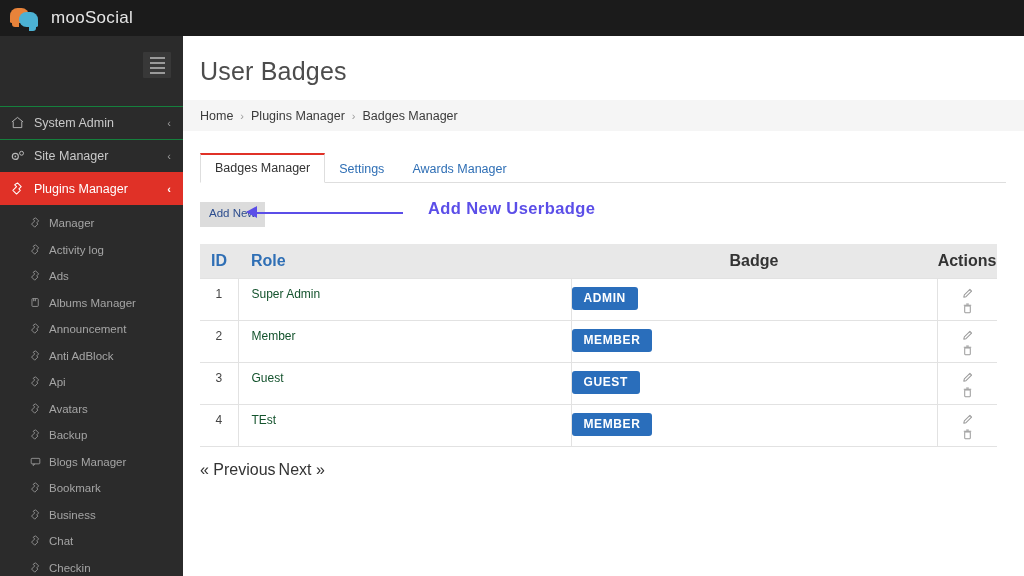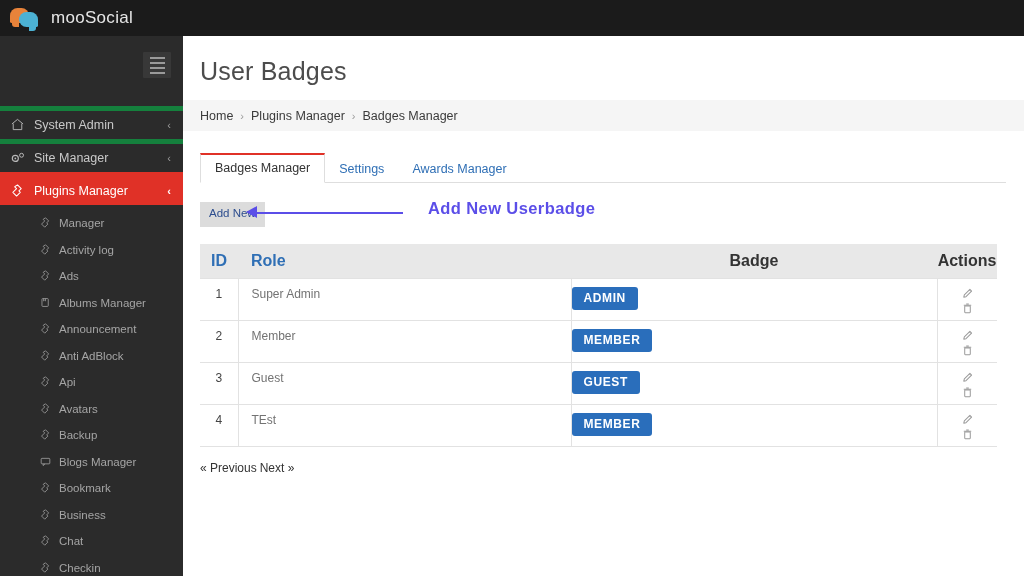--- a/index.html
+++ b/index.html
@@ -60,32 +60,32 @@
     display: flex; flex-direction: column; justify-content: center;
     align-items: center; gap: 3px; border-radius: 1px;
   }
   .hamburger i { display: block; width: 15px; height: 2px; background: #9a9a9a; }
 
   .nav-top { margin-top: 22px; }
   .nav-main {
     height: 33px; display: flex; align-items: center;
     padding: 0 12px 0 10px;
     color: #c9c9c9; font-size: 12.5px;
-    border-top: 5px solid #15803d;
+    border-top: 1px solid #15803d;
   }
   .nav-main.active { background: #e03127; color: #fff; border-top-color: #e03127; }
   .nav-main .ic { width: 17px; height: 14px; margin-right: 7px; flex: none; }
   .nav-main .lbl { flex: 1; }
   .nav-main .chev { font-size: 11px; color: #9b9b9b; }
   .nav-main.active .chev { color: #fff; font-weight: bold; }
 
   .sublist { padding-top: 5px; }
   .nav-sub {
     height: 26.5px; display: flex; align-items: center;
-    padding-left: 39px; color: #a5a5a5; font-size: 11.5px;
+    padding-left: 29px; color: #a5a5a5; font-size: 11.5px;
   }
   .nav-sub .ic { width: 14px; height: 12px; margin-right: 6px; flex: none; }
 
   
   .main {
     position: absolute; top: 36px; left: 183px;
     width: 841px; height: 540px; background: #fff;
   }
   .page-title {
     font-size: 25px; color: #4c4c4c; font-weight: 400;
@@ -154,34 +154,34 @@
   table.grid thead th.c-id { width: 38px; text-align: center; }
   table.grid thead th.c-role { padding-left: 13px; }
   table.grid thead th.c-badge { width: 366px; text-align: center; color: #333; }
   table.grid thead th.c-act { width: 60px; text-align: center; color: #333; }
 
   table.grid tbody td {
     border: 1px solid #e2e2e2; height: 42px; vertical-align: top;
     padding-top: 8px; background: #fff;
   }
   td.c-id { text-align: center; color: #444; font-size: 12px; border-left: none !important; }
-  td.c-role { padding-left: 13px; color: #737373; font-size: 12px; }
+  td.c-role { padding-left: 13px; color: #14532d; font-size: 12px; }
   td.c-badge { text-align: left; padding-top: 6px; }
   td.c-act { text-align: center; padding-top: 5px; border-right: none !important; }
 
   .badge-pill {
     display: inline-block; background: #2a6ebb; color: #fff;
     font-size: 12px; font-weight: bold; letter-spacing: .6px;
     padding: 5px 12px 6px; border-radius: 3px; line-height: 1;
   }
   .act-icons { display: flex; flex-direction: column; align-items: center; gap: 2px; }
   .act-icons svg { display: block; }
 
   .pager {
-    margin: 14px 0 0 17px; font-size: 12px; color: #333;
+    margin: 14px 0 0 17px; font-size: 16px; color: #333;
   }
   .pager span { margin-right: 3px; }
 </style>
 </head>
 <body>
 
 <div class="topbar">
   <div class="logo-wrap">
     <div class="logo-mark">
       <div class="bubble-orange"></div>

